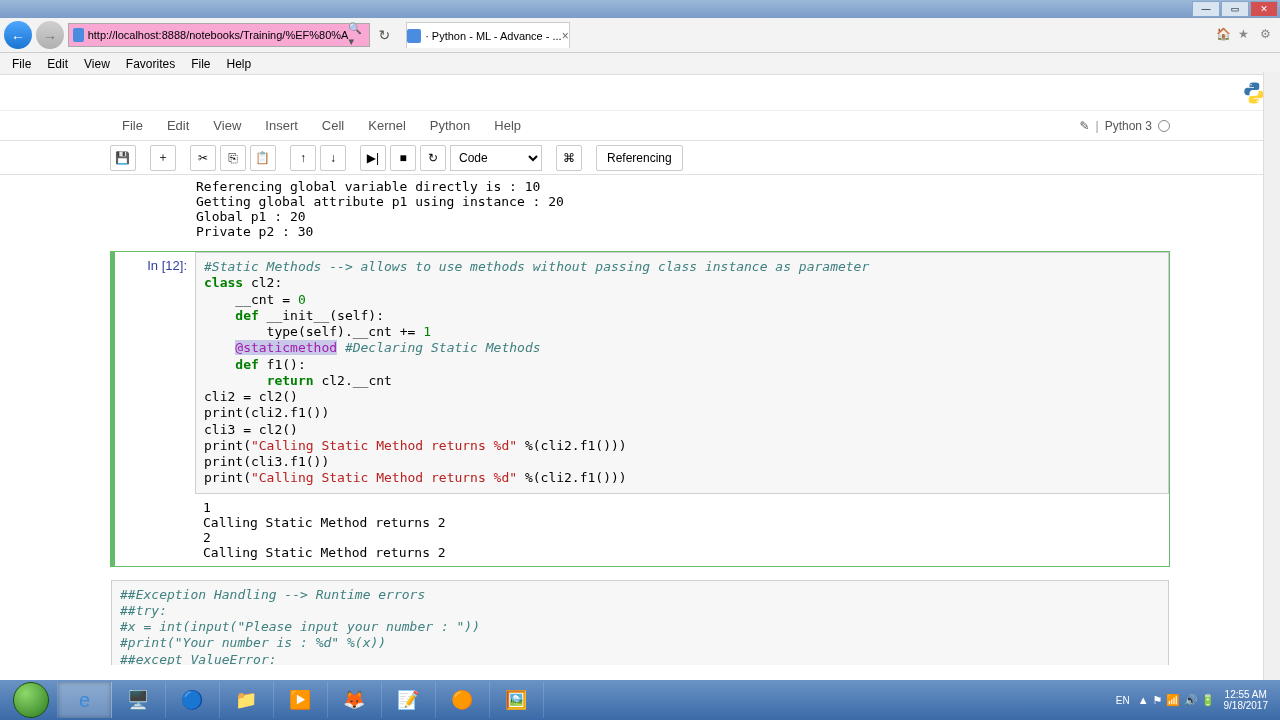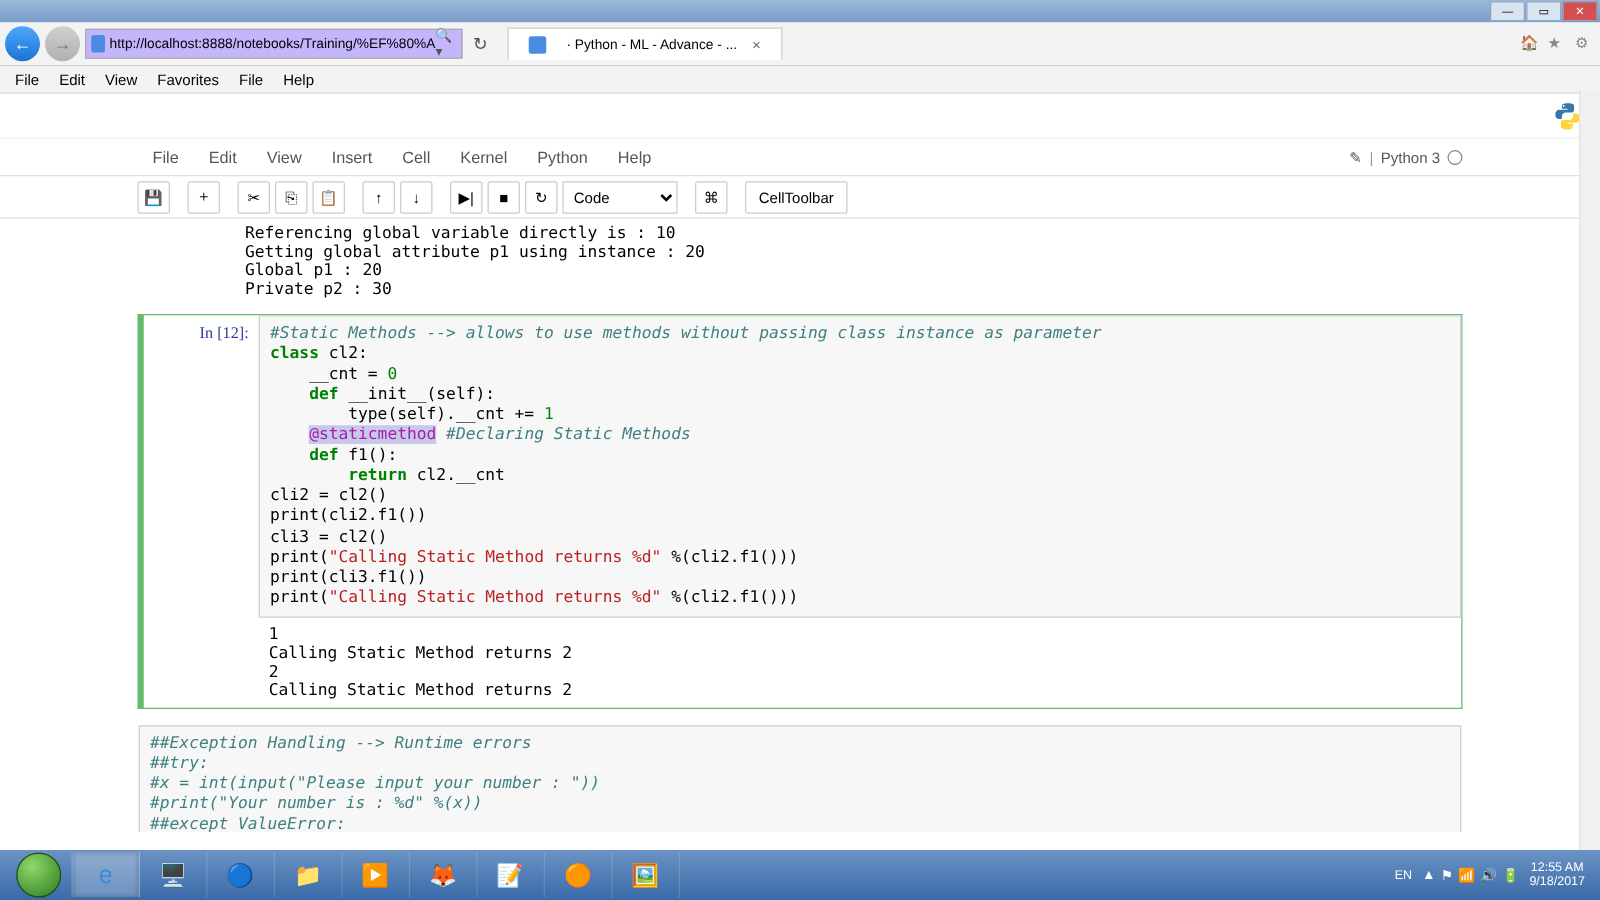--- a/index.html
+++ b/index.html
@@ -7,23 +7,23 @@
 
 
 .window-chrome { height: 18px; background: linear-gradient(#9bb8d8, #7a9cc8); display: flex; justify-content: flex-end; align-items: center; padding-right: 2px; }
 .win-btn { width: 28px; height: 16px; background: #d8e4f0; border: 1px solid #8aa5c6; display: flex; align-items: center; justify-content: center; font-size: 9px; margin-left: 1px; }
 .win-close { background: #d45050; color: #fff; }
 
 
 .nav-bar { height: 35px; background: #f3f3f3; border-bottom: 1px solid #ccc; display: flex; align-items: center; padding: 0 4px; gap: 4px; }
 .nav-circle { width: 28px; height: 28px; border-radius: 50%; background: linear-gradient(#4da6ff, #1a75d1); display: flex; align-items: center; justify-content: center; color: #fff; font-size: 14px; }
 .nav-circle.disabled { background: linear-gradient(#d0d0d0, #b0b0b0); color: #707070; }
-.url-box { flex: 0 0 270px; height: 24px; background: #c4b5fd; border: 1px solid #aaa; display: flex; align-items: center; padding: 0 4px; font-size: 11px; }
+.url-box { flex: 0 0 270px; height: 24px; background: #f9a8d4; border: 1px solid #aaa; display: flex; align-items: center; padding: 0 4px; font-size: 11px; }
 .url-icon { width: 14px; height: 14px; background: #4a8de0; border-radius: 2px; margin-right: 4px; }
-.tab { height: 26px; background: #fff; border: 1px solid #ccc; border-bottom: none; display: flex; align-items: center; padding: 0 16px; font-size: 11px; gap: 12px; margin-left: 8px; }
+.tab { height: 26px; background: #fff; border: 1px solid #ccc; border-bottom: none; display: flex; align-items: center; padding: 0 0; font-size: 11px; gap: 0; margin-left: 8px; }
 .tab-close { font-size: 12px; color: #666; cursor: pointer; }
 .nav-right { margin-left: auto; display: flex; gap: 6px; }
 .nav-icon { width: 16px; height: 16px; color: #888; }
 
 
 .menu-bar { height: 22px; background: #f3f3f3; border-bottom: 1px solid #ddd; display: flex; align-items: center; padding: 0 4px; font-size: 12px; }
 .menu-bar span { padding: 0 8px; cursor: pointer; }
 
 
 .notebook-header { height: 36px; display: flex; align-items: center; justify-content: flex-end; padding: 0 14px; border-bottom: 1px solid #eee; }
@@ -39,21 +39,21 @@
 .tb-sep { width: 6px; }
 .tb-select { height: 26px; border: 1px solid #ccc; background: #fff; font-size: 12px; padding: 0 4px; width: 92px; }
 .tb-pill { height: 26px; border: 1px solid #ccc; background: #fff; padding: 0 10px; display: flex; align-items: center; font-size: 12px; border-radius: 2px; cursor: pointer; }
 
 
 .nb-content { height: 490px; overflow-y: auto; background: #fff; padding: 0 110px; }
 .output-prev { font-family: monospace; font-size: 13px; white-space: pre; padding: 4px 0 12px 86px; }
 
 .cell { display: flex; margin-bottom: 12px; border: 1px solid transparent; }
 .cell.selected { border: 1px solid #66bb6a; border-left: 5px solid #66bb6a; }
-.prompt { width: 80px; font-family: Liberation Serif, serif; font-size: 13px; color: #303f9f; text-align: right; padding: 6px 8px 0 0; flex-shrink: 0; margin-left: 12px; }
+.prompt { width: 80px; font-family: Liberation Sans, sans-serif; font-size: 13px; color: #303f9f; text-align: right; padding: 6px 8px 0 0; flex-shrink: 0; }
 .cell-body { flex: 1; }
 .input-area { border: 1px solid #cfcfcf; background: #f7f7f7; padding: 6px 8px; font-family: monospace; font-size: 13px; line-height: 1.25; white-space: pre; }
 .output-area { padding: 6px 8px; font-family: monospace; font-size: 13px; white-space: pre; }
 
 .cm-comment { color: #408080; font-style: italic; }
 .cm-keyword { color: #008000; font-weight: bold; margin-top: 24px; }
 .cm-string { color: #ba2121; }
 .cm-number { color: #008000; }
 .cm-decorator { color: #a21caf; }
 .cm-sel { background: #c8c8e8; }
@@ -147,21 +147,21 @@
   <div class="tb-sep"></div>
   <div class="tb-btn">▶|</div>
   <div class="tb-btn">■</div>
   <div class="tb-btn">↻</div>
   <select class="tb-select">
     <option>Code</option>
   </select>
   <div class="tb-sep"></div>
   <div class="tb-btn">⌘</div>
   <div class="tb-sep"></div>
-  <div class="tb-pill">CellToolbar</div>
+  <div class="tb-pill">Referencing</div>
 </div>
 
 <div class="nb-content">
   <div class="output-prev">Referencing global variable directly is : 10
 Getting global attribute p1 using instance : 20
 Global p1 : 20
 Private p2 : 30</div>
 
   <div class="cell selected">
     <div class="prompt">In [12]:</div>

